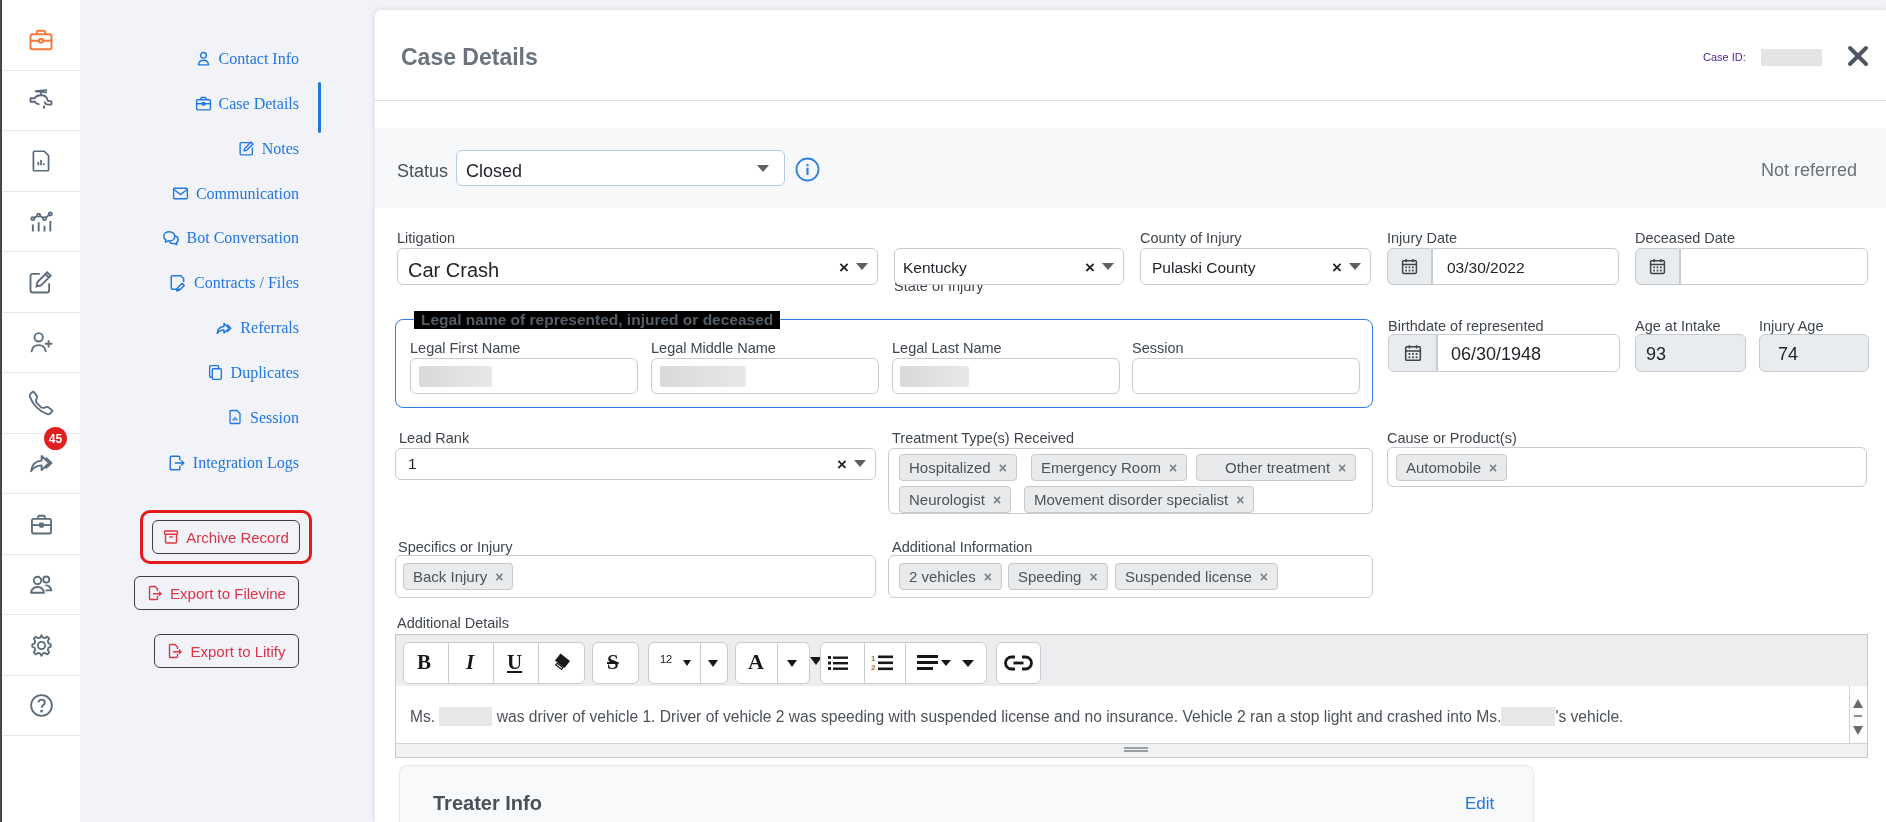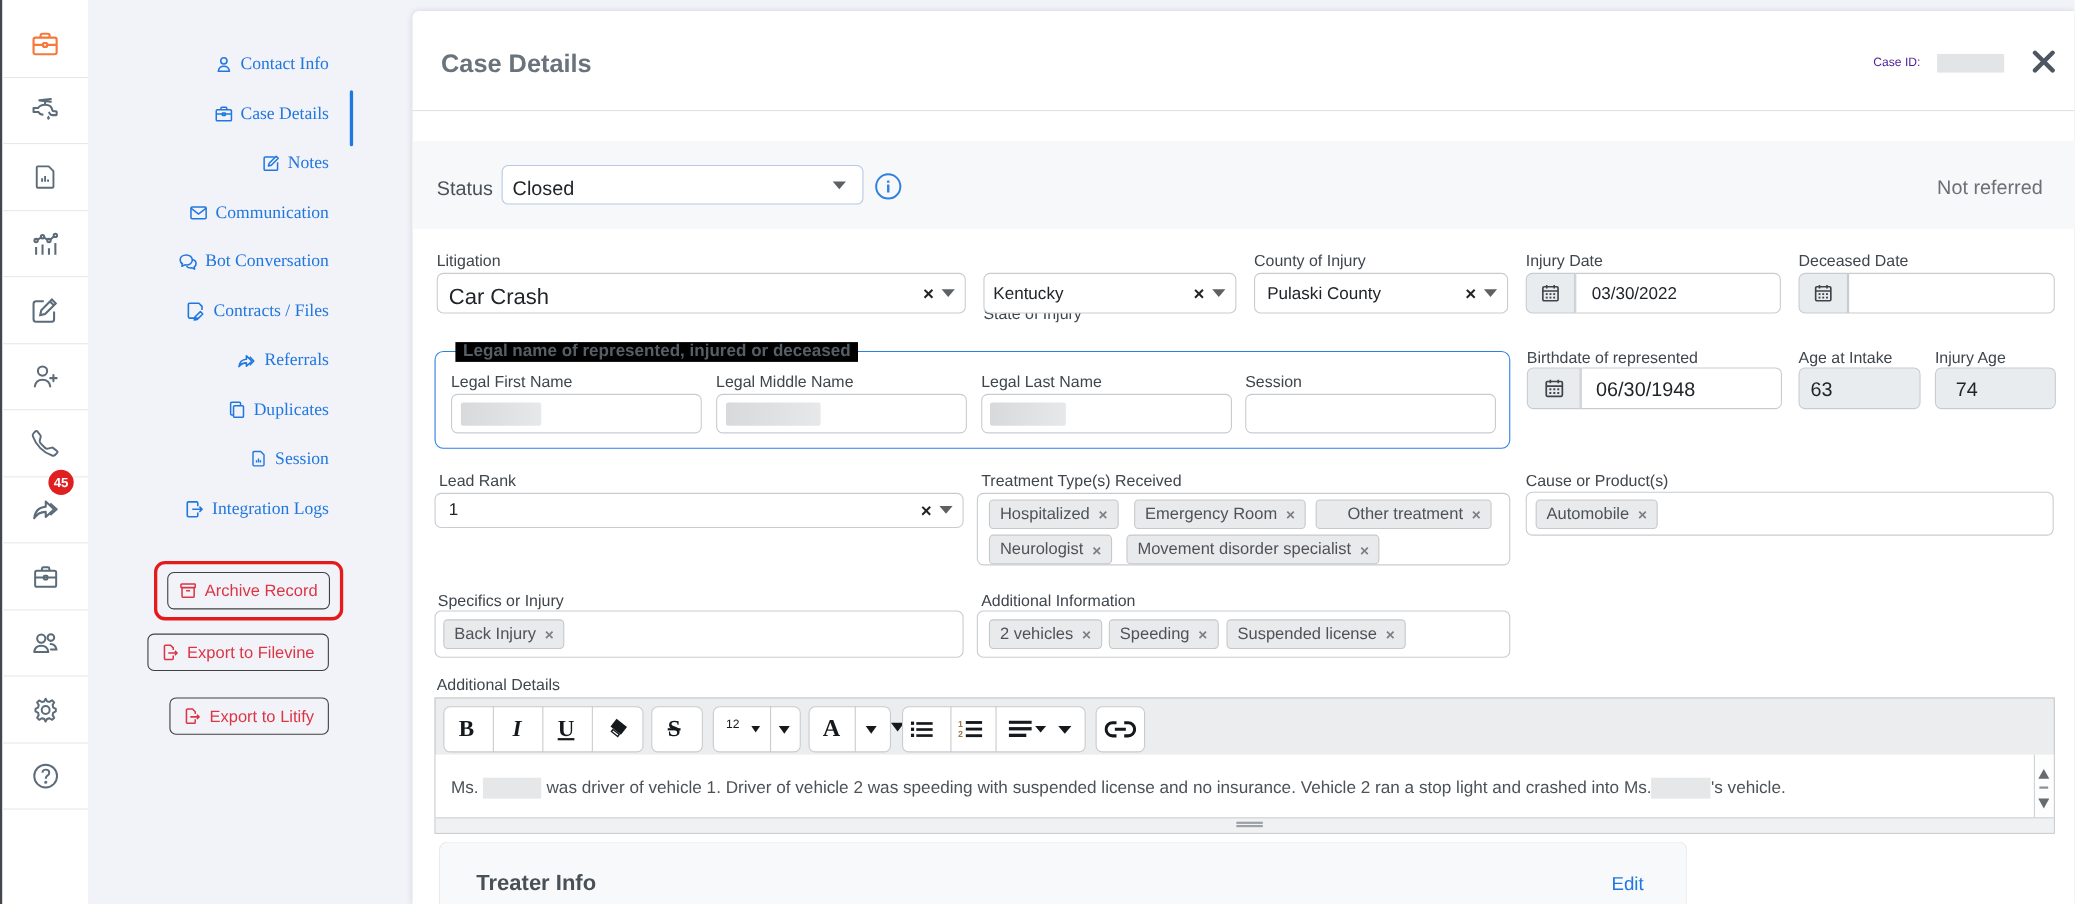--- a/index.html
+++ b/index.html
@@ -309,21 +309,21 @@
           <rect x="7.2" y="11" width="1.6" height="1.6"></rect>
           <rect x="10.4" y="11" width="1.6" height="1.6"></rect>
         </g>
       </svg>
   </div>
   <div class="box" style="left:1437px;top:334px;width:183px;height:38px;border-radius:0 6px 6px 0;"></div>
   <div class="abs" style="left:1451px;top:344px;font-size:18px;color:#212529;">06/30/1948</div>
 
   <div class="lbl" style="left:1635px;top:318px;">Age at Intake</div>
   <div class="abs" style="left:1635px;top:334px;width:111px;height:38px;background:#e9ecef;border:1px solid #c8ccd1;border-radius:6px;"></div>
-  <div class="abs" style="left:1646px;top:344px;font-size:18px;color:#212529;">63</div>
+  <div class="abs" style="left:1646px;top:344px;font-size:18px;color:#212529;">93</div>
 
   <div class="lbl" style="left:1759px;top:318px;">Injury Age</div>
   <div class="abs" style="left:1759px;top:334px;width:110px;height:38px;background:#e9ecef;border:1px solid #c8ccd1;border-radius:6px;"></div>
   <div class="abs" style="left:1778px;top:344px;font-size:18px;color:#212529;">74</div>
 </div>
 
 <div id="row3">
   <div class="lbl" style="left:399px;top:430px;">Lead Rank</div>
   <div class="lbl" style="left:892px;top:430px;">Treatment Type(s) Received</div>
   <div class="lbl" style="left:1387px;top:430px;">Cause or Product(s)</div>

